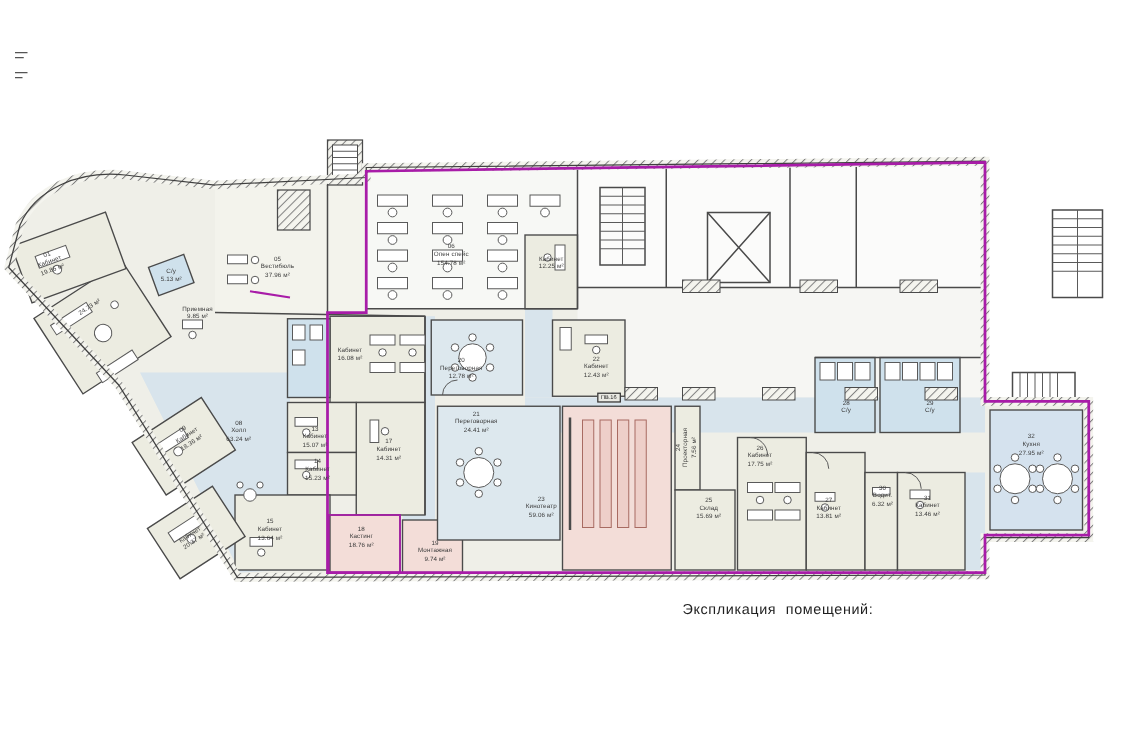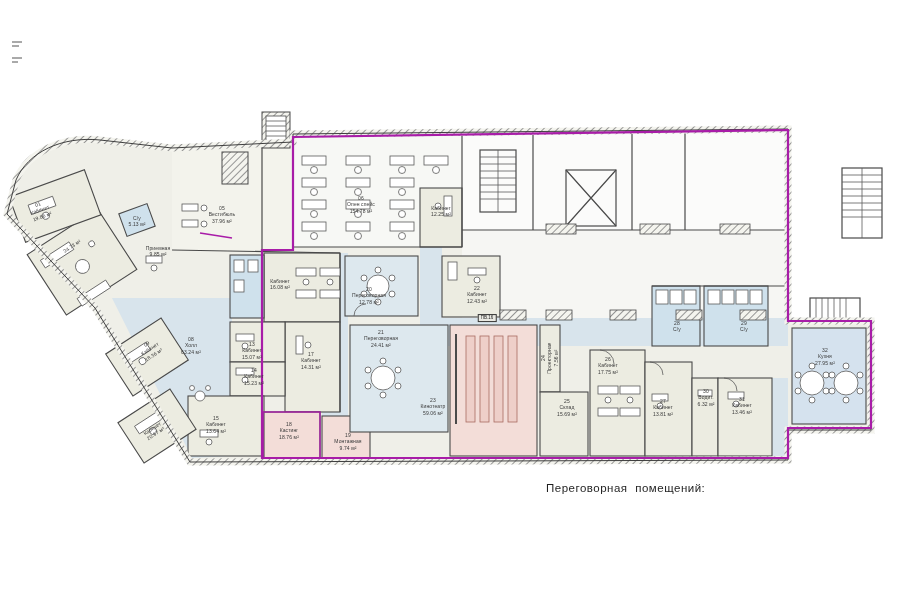--- a/index.html
+++ b/index.html
@@ -438,14 +438,14 @@
         <div>32</div>
         <div>Кухня</div>
         <div>27.95 м²</div>
       </div>
     </div>
 
   <div>
       <div class="tag" style="left: 487px; top: 318px;">ПВ.16</div>
     </div>
 
-  <div id="caption" style="left:546px;top:482px;">Переговорная  помещений:</div>
+  <div id="caption" style="left:546px;top:482px;">Экспликация  помещений:</div>
 </div>
 
 </body></html>

